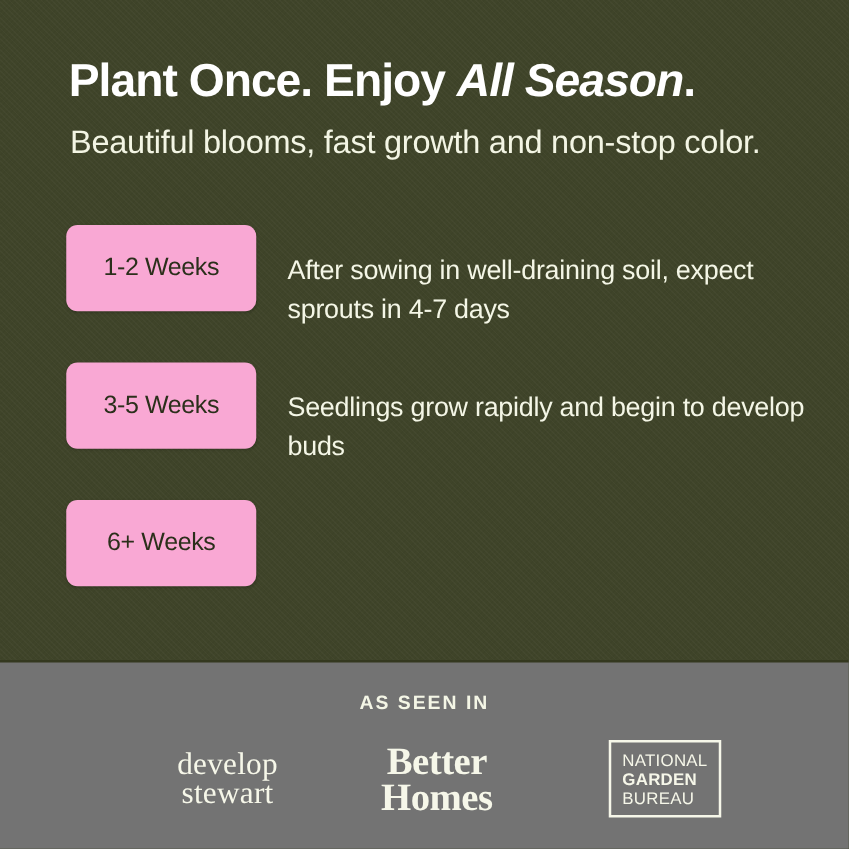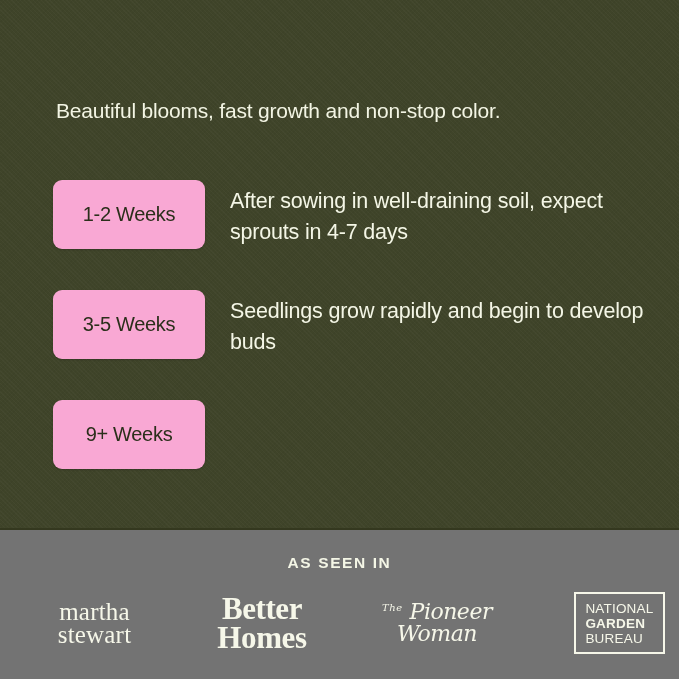--- a/index.html
+++ b/index.html
@@ -64,21 +64,21 @@
     white-space: nowrap;
   }
   .headline .em {
     font-style: italic;
   }
 
   .subhead {
     position: absolute;
     left: 56px;
     top: 98px;
-    font-size: 21px;
+    font-size: 26px;
     font-weight: normal;
     color: #f3f5e4;
     letter-spacing: -0.2px;
     line-height: 1.2;
     white-space: nowrap;
   }
 
   .timeline {
     position: absolute;
     left: 0;
@@ -109,21 +109,21 @@
     font-size: 20px;
     font-weight: 500;
     color: #2b2f1b;
     letter-spacing: -0.3px;
     white-space: nowrap;
   }
 
   .row-desc {
     position: absolute;
     left: 230px;
-    top: 6px;
+    top: 21px;
     width: 420px;
     font-size: 21.5px;
     font-weight: normal;
     color: #f4f6e6;
     line-height: 1.42;
     letter-spacing: -0.2px;
   }
 
   
   .footer {
@@ -219,20 +219,21 @@
 </style>
 </head>
 <body>
 
 <div class="poster">
 
   <div class="texture"></div>
 
   <div class="top-section">
 
+    <div class="headline"><span>Plant Once. Enjoy </span><span class="em">All Season</span><span>.</span></div>
 
     <div class="subhead">Beautiful blooms, fast growth and non-stop color.</div>
 
     <div class="timeline">
 
       <div class="row">
         <div class="badge">
           <span class="badge-label">1-2 Weeks</span>
         </div>
         <div class="row-desc">After sowing in well-draining soil, expect sprouts in 4-7 days</div>
@@ -240,53 +241,46 @@
 
       <div class="row">
         <div class="badge">
           <span class="badge-label">3-5 Weeks</span>
         </div>
         <div class="row-desc">Seedlings grow rapidly and begin to develop buds</div>
       </div>
 
       <div class="row">
         <div class="badge">
-          <span class="badge-label">9+ Weeks</span>
+          <span class="badge-label">6+ Weeks</span>
         </div>
       </div>
 
     </div>
   </div>
 
   <div class="footer">
 
     <div class="as-seen-in">AS SEEN IN</div>
 
     <div class="logos">
 
       <div class="logo logo-martha">
         <div>
-          <div>martha</div>
+          <div>develop</div>
           <div>stewart</div>
         </div>
       </div>
 
       <div class="logo logo-bhg">
         <div>
           <div>Better Homes</div>
         </div>
       </div>
 
-      <div class="logo logo-pioneer">
-        <div>
-          <span class="the">The</span>
-          <span class="word">Pioneer</span>
-          <span class="word">Woman</span>
-        </div>
-      </div>
 
       <div class="logo logo-ngb">
         <div class="ngb-box">
           <div class="l1">NATIONAL</div>
           <div class="l2">GARDEN</div>
           <div class="l3">BUREAU</div>
         </div>
       </div>
 
     </div>

